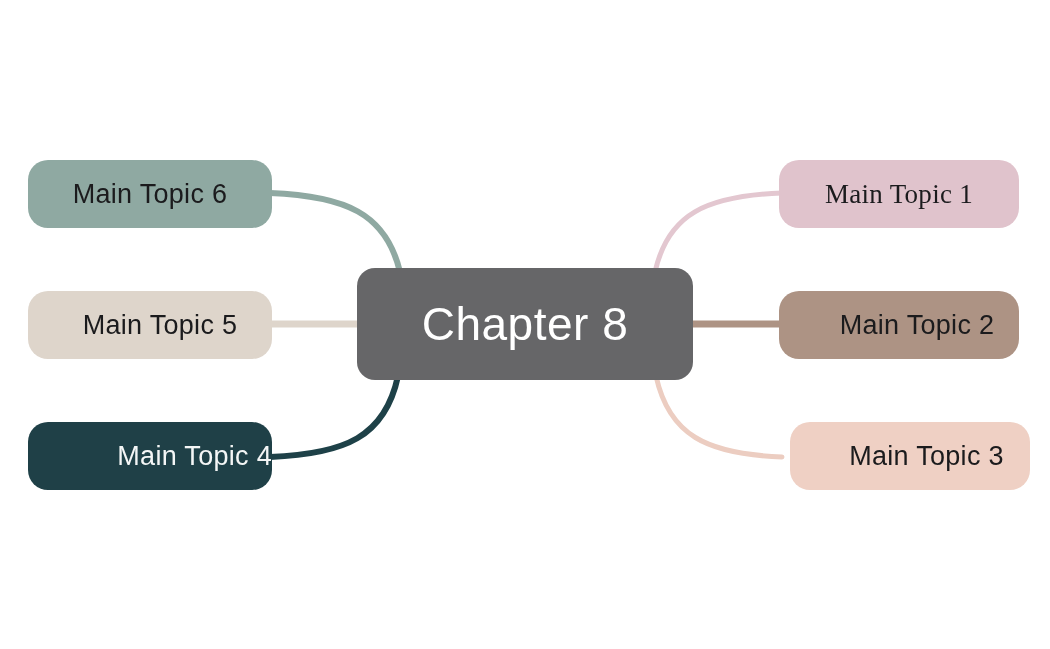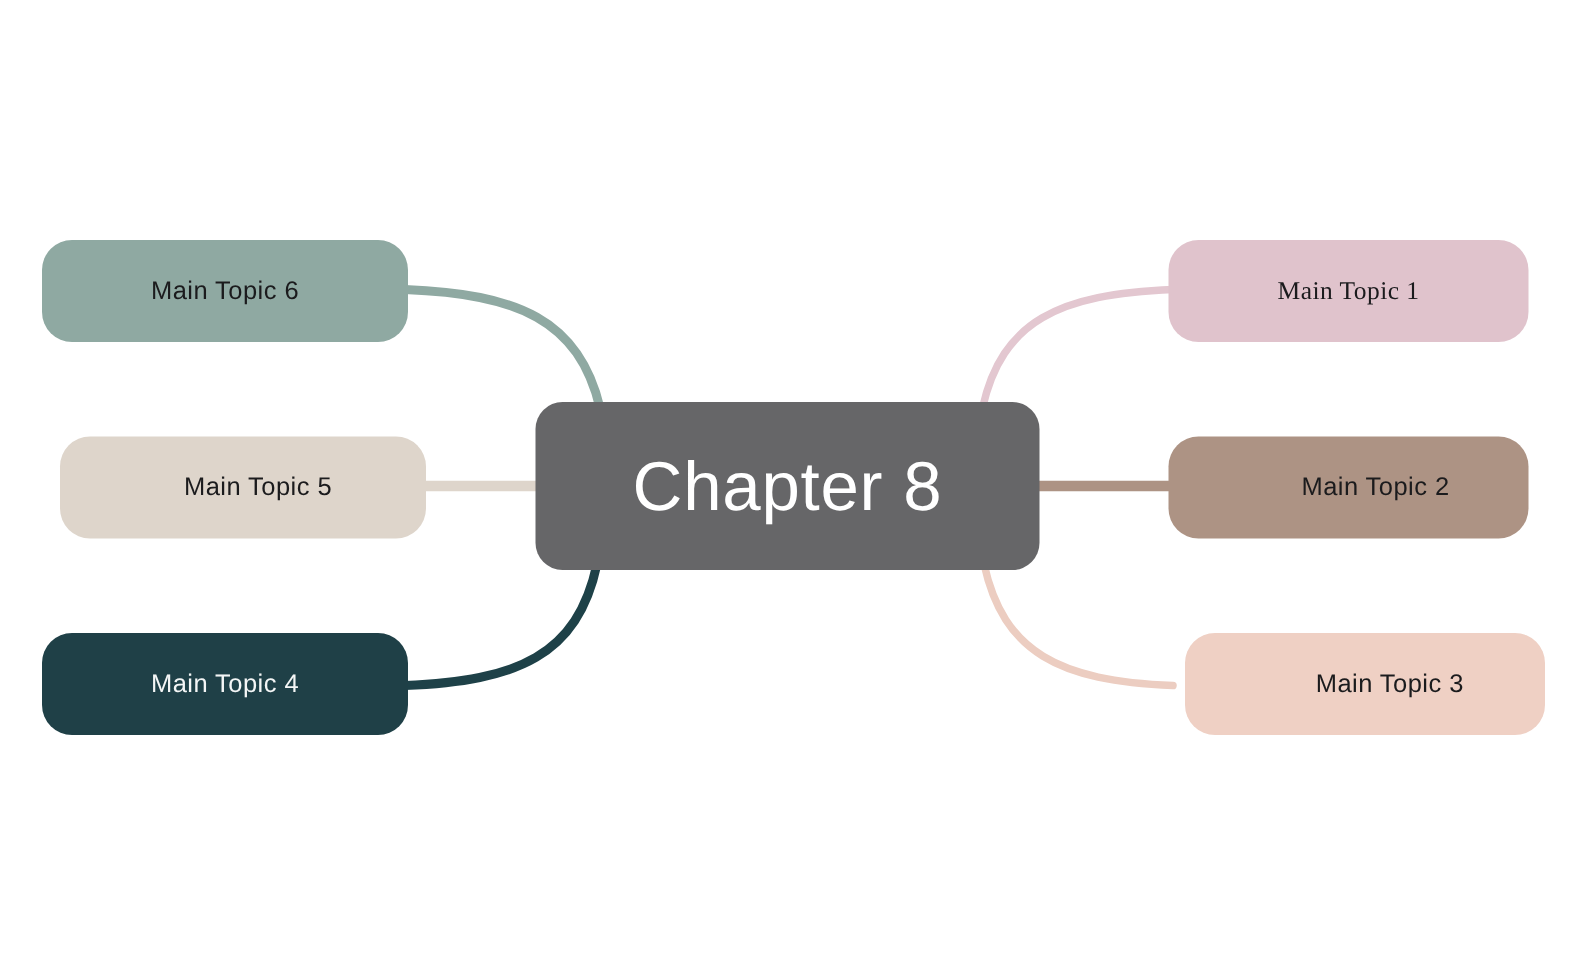--- a/index.html
+++ b/index.html
@@ -31,40 +31,40 @@
     z-index: 2;
     display: flex;
     align-items: center;
     justify-content: center;
     box-sizing: border-box;
   }
   .topic-node {
     width: 244px;
     height: 68px;
     border-radius: 20px;
-    font-size: 17px;
+    font-size: 27px;
     letter-spacing: 0.3px;
     color: #1b1b1d;
   }
   .topic-node.right {
     width: 240px;
   }
   .center-node {
     left: 357px;
     top: 268px;
     width: 336px;
     height: 112px;
     border-radius: 18px;
     font-size: 46px;
     letter-spacing: 0.5px;
     color: #ffffff;
   }
   .t6 { left: 28px;  top: 160px; }
-  .t5 { left: 40px;  top: 291px; padding-left: 20px; }
-  .t4 { left: 28px;  top: 422px; }
+  .t5 { left: 28px;  top: 291px; padding-left: 20px; }
+  .t4 { left: 28px;  top: 422px; justify-content: flex-end; }
   .t1 { left: 779px; top: 160px; font-family: Liberation Serif, serif; }
   .t2 { left: 779px; top: 291px; padding-left: 36px; }
   .t3 { left: 790px; top: 422px; padding-left: 33px; }
 </style>
 </head>
 <body>
 
 <div class="canvas">
 
   <svg class="connectors" width="1050" height="649" viewBox="0 0 1050 649">

